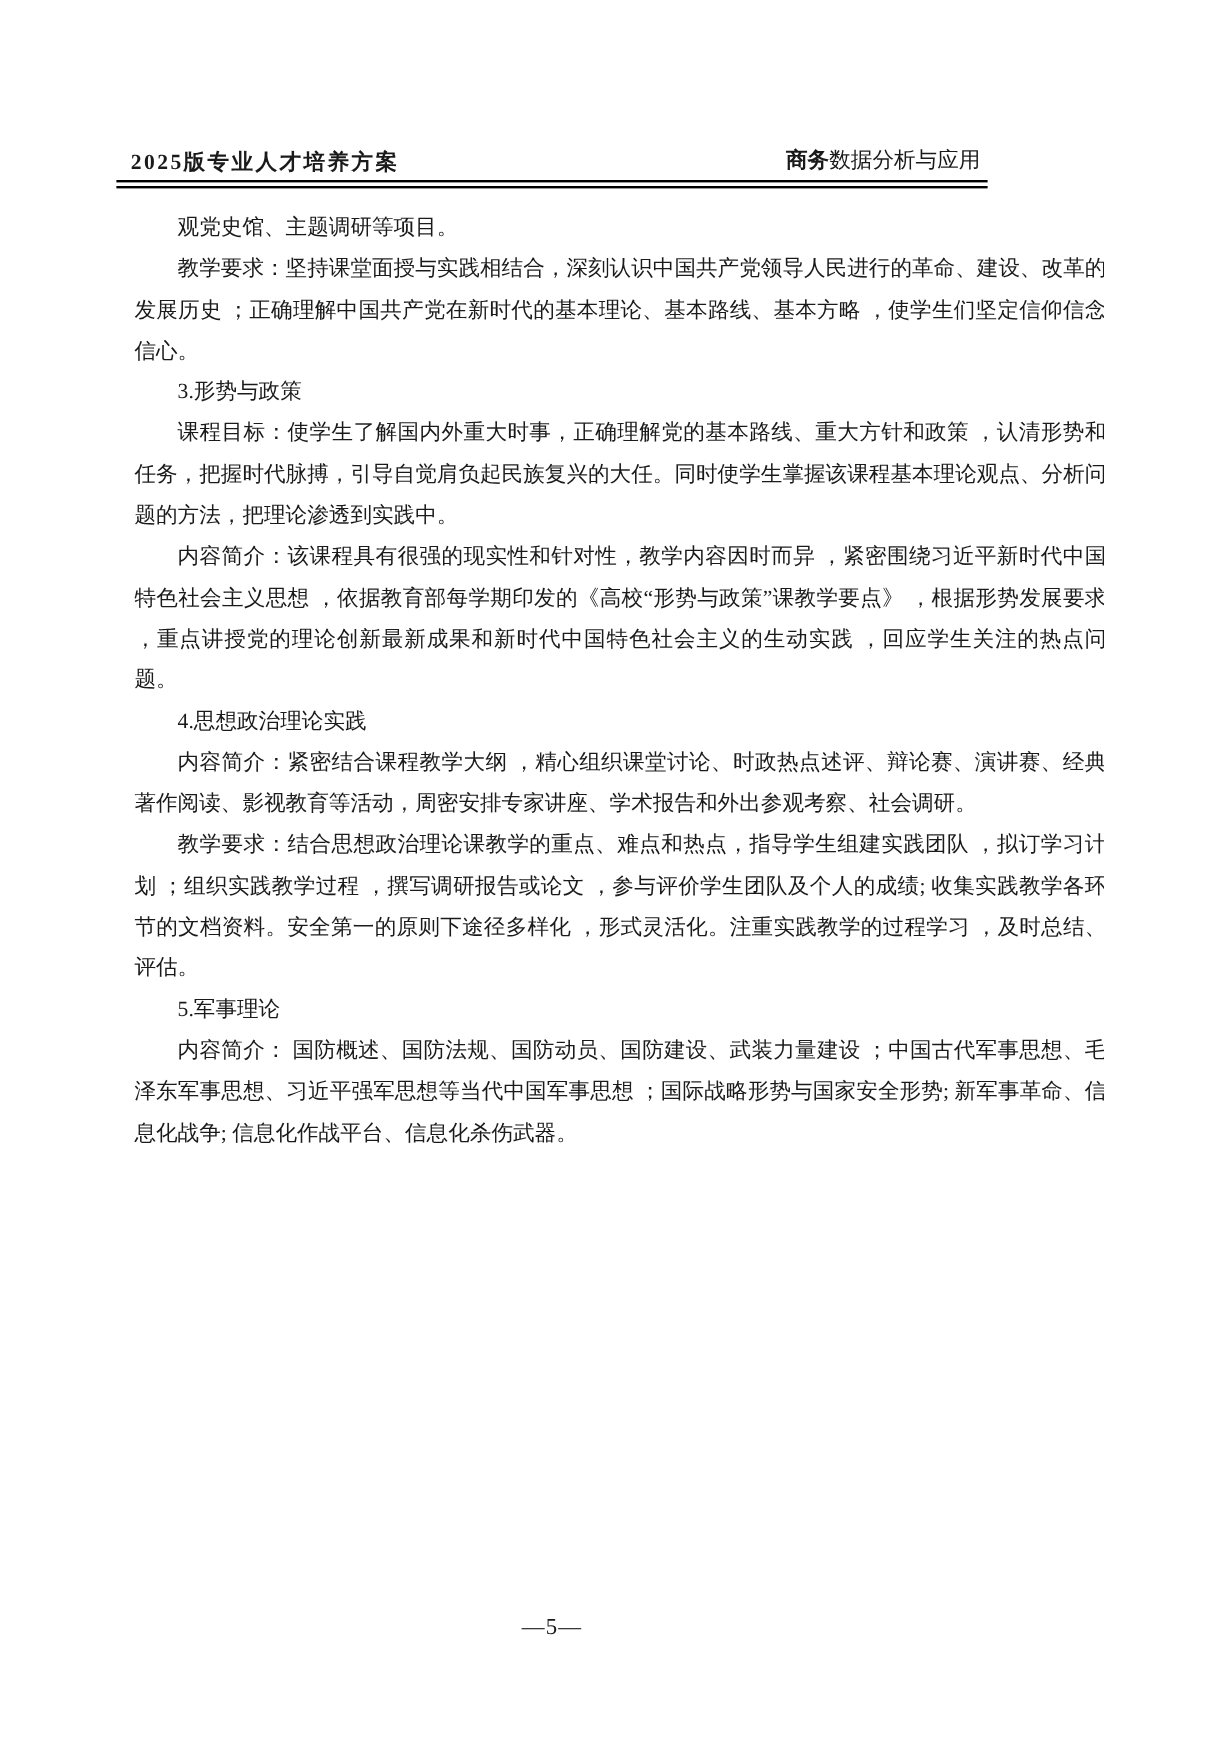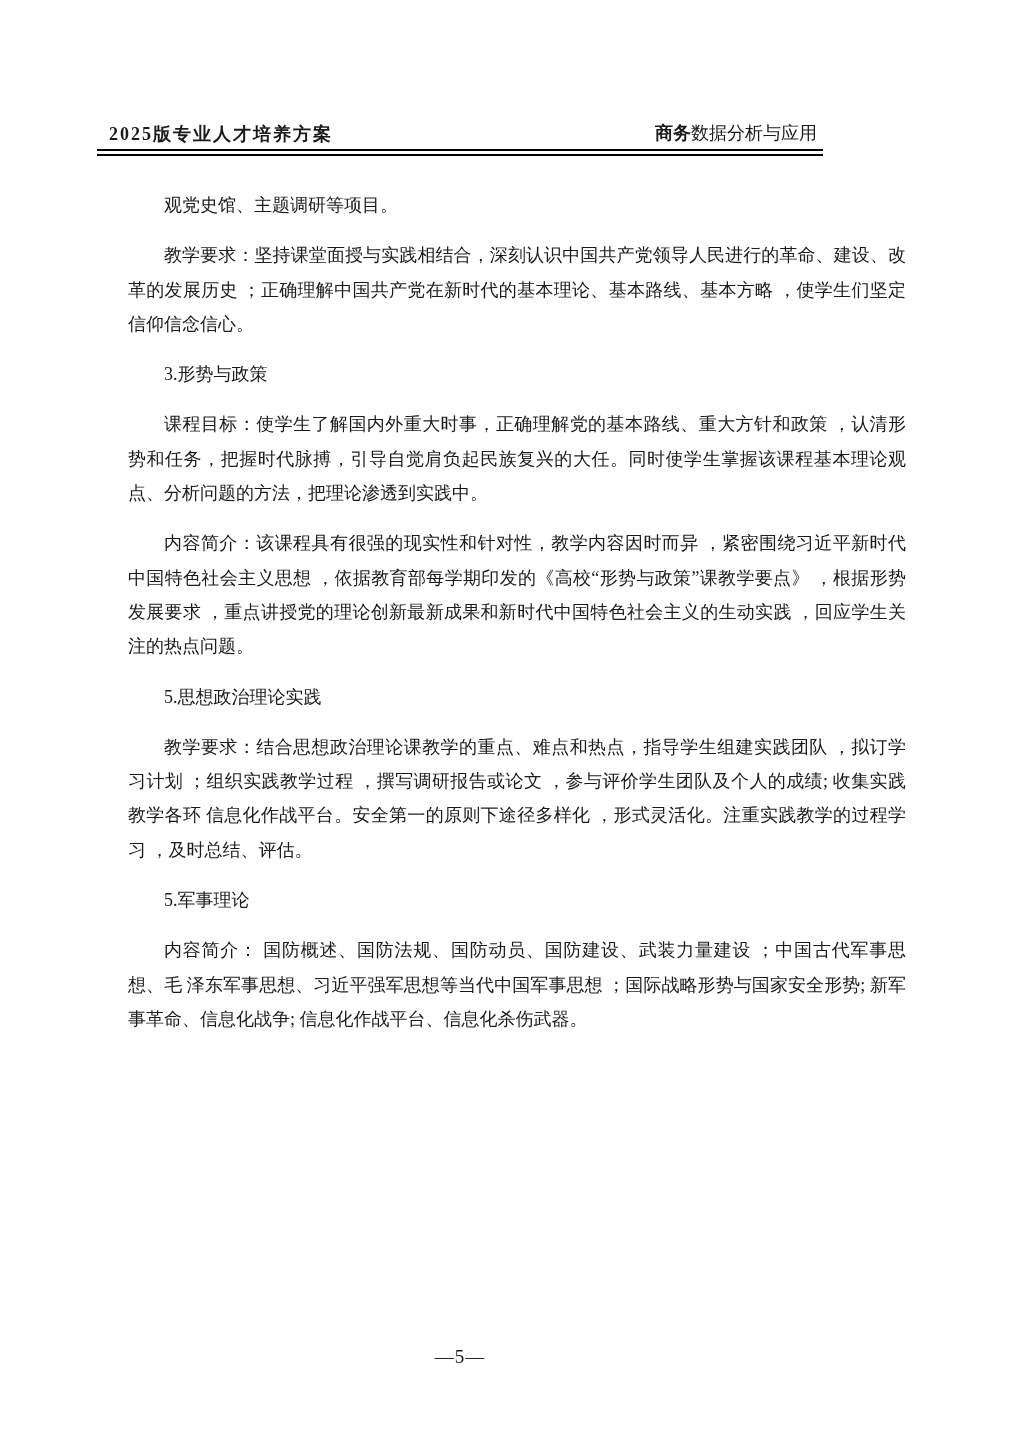--- a/index.html
+++ b/index.html
@@ -41,21 +41,21 @@
   .doc-body {
     position: absolute;
     top: 172px;
     left: 112px;
     width: 810px;
     font-size: 18px;
     line-height: 34.3px;
     text-align: justify;
   }
   .doc-body p {
-    margin: 16px;
+    margin: 0;
     padding: 0;
     text-indent: 2em;
   }
   .doc-body p.cut {
     text-align-last: justify;
   }
   .footer {
     position: absolute;
     top: 1346px;
     left: 0;
@@ -75,22 +75,23 @@
     <span class="h-right"><span class="h-major">商务</span><span class="h-rest">数据分析与应用</span></span>
   </header>
 
   <main class="doc-body">
 
   <p>观党史馆、主题调研等项目。</p>
       <p>教学要求：坚持课堂面授与实践相结合，深刻认识中国共产党领导人民进行的革命、建设、改革的发展历史 ；正确理解中国共产党在新时代的基本理论、基本路线、基本方略 ，使学生们坚定信仰信念信心。</p>
       <p>3.形势与政策</p>
       <p>课程目标：使学生了解国内外重大时事，正确理解党的基本路线、重大方针和政策 ，认清形势和任务，把握时代脉搏，引导自觉肩负起民族复兴的大任。同时使学生掌握该课程基本理论观点、分析问题的方法，把理论渗透到实践中。</p>
       <p>内容简介：该课程具有很强的现实性和针对性，教学内容因时而异 ，紧密围绕习近平新时代中国特色社会主义思想 ，依据教育部每学期印发的《高校“形势与政策”课教学要点》 ，根据形势发展要求 ，重点讲授党的理论创新最新成果和新时代中国特色社会主义的生动实践 ，回应学生关注的热点问题。</p>
-      <p>5.思想政治理论实践</p>
-      <p>教学要求：结合思想政治理论课教学的重点、难点和热点，指导学生组建实践团队 ，拟订学习计划 ；组织实践教学过程 ，撰写调研报告或论文 ，参与评价学生团队及个人的成绩; 收集实践教学各环 信息化作战平台。安全第一的原则下途径多样化 ，形式灵活化。注重实践教学的过程学习 ，及时总结、评估。</p>
+      <p>4.思想政治理论实践</p>
+      <p>内容简介：紧密结合课程教学大纲 ，精心组织课堂讨论、时政热点述评、辩论赛、演讲赛、经典著作阅读、影视教育等活动，周密安排专家讲座、学术报告和外出参观考察、社会调研。</p>
+      <p>教学要求：结合思想政治理论课教学的重点、难点和热点，指导学生组建实践团队 ，拟订学习计划 ；组织实践教学过程 ，撰写调研报告或论文 ，参与评价学生团队及个人的成绩; 收集实践教学各环 节的文档资料。安全第一的原则下途径多样化 ，形式灵活化。注重实践教学的过程学习 ，及时总结、评估。</p>
       <p>5.军事理论</p>
       <p>内容简介： 国防概述、国防法规、国防动员、国防建设、武装力量建设 ；中国古代军事思想、毛 泽东军事思想、习近平强军思想等当代中国军事思想 ；国际战略形势与国家安全形势; 新军事革命、信息化战争; 信息化作战平台、信息化杀伤武器。</p>
     </main>
 
   <footer class="footer">
     <span>—5—</span>
   </footer>
 
 </div>
 

